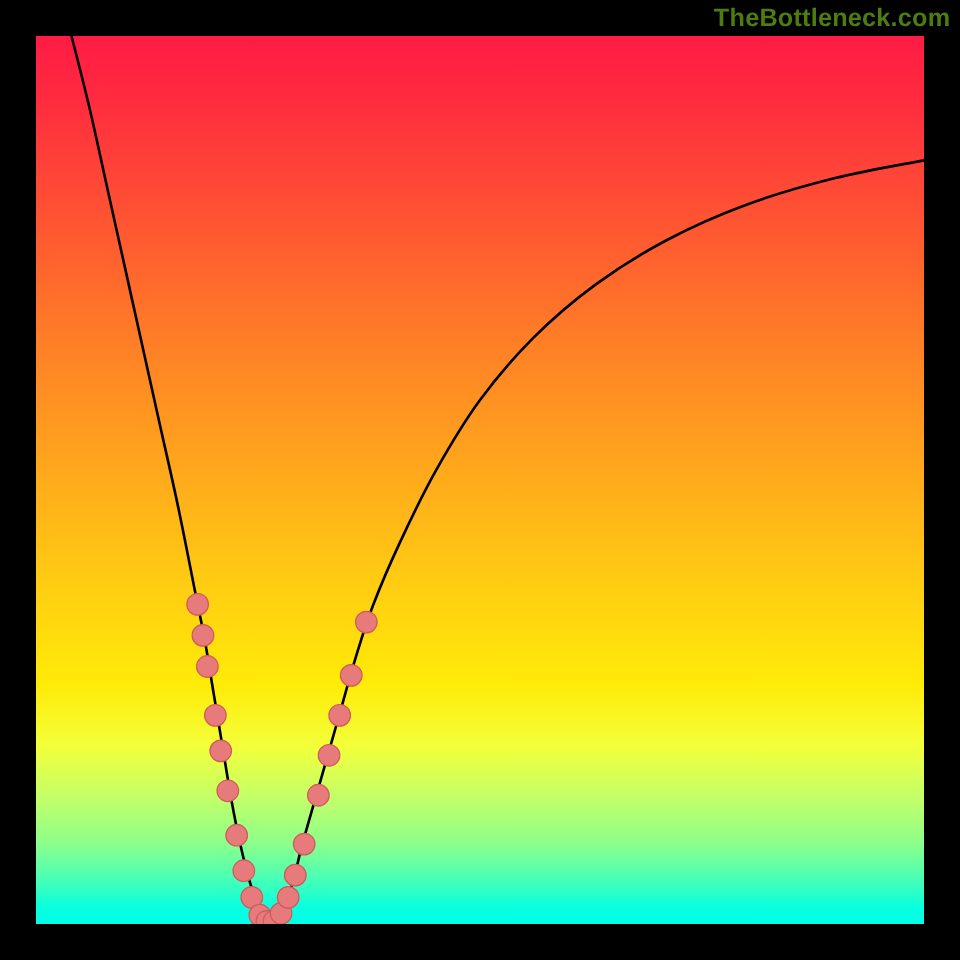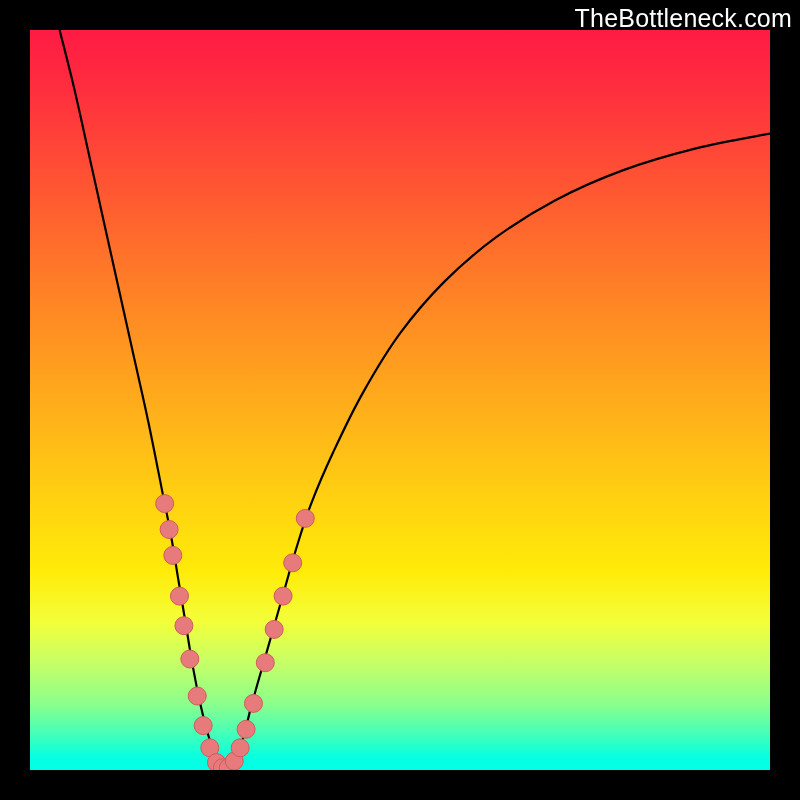--- a/index.html
+++ b/index.html
@@ -44,24 +44,24 @@
     );
   }
   .plot svg {
     position: absolute;
     inset: 0;
   }
   .watermark {
     position: absolute;
     top: 4px;
     right: 8px;
-    color: #ffffff;
-    font-size: 25px;
+    color: #4d7c0f;
+    font-size: 21px;
     letter-spacing: 0.2px;
-    font-weight: 400;
+    font-weight: 700;
     user-select: none;
   }
 </style>
 </head>
 <body>
 
 <div class="frame">
 
   <div class="plot">
     <svg viewBox="0 0 740 740" width="740" height="740" preserveAspectRatio="none">

